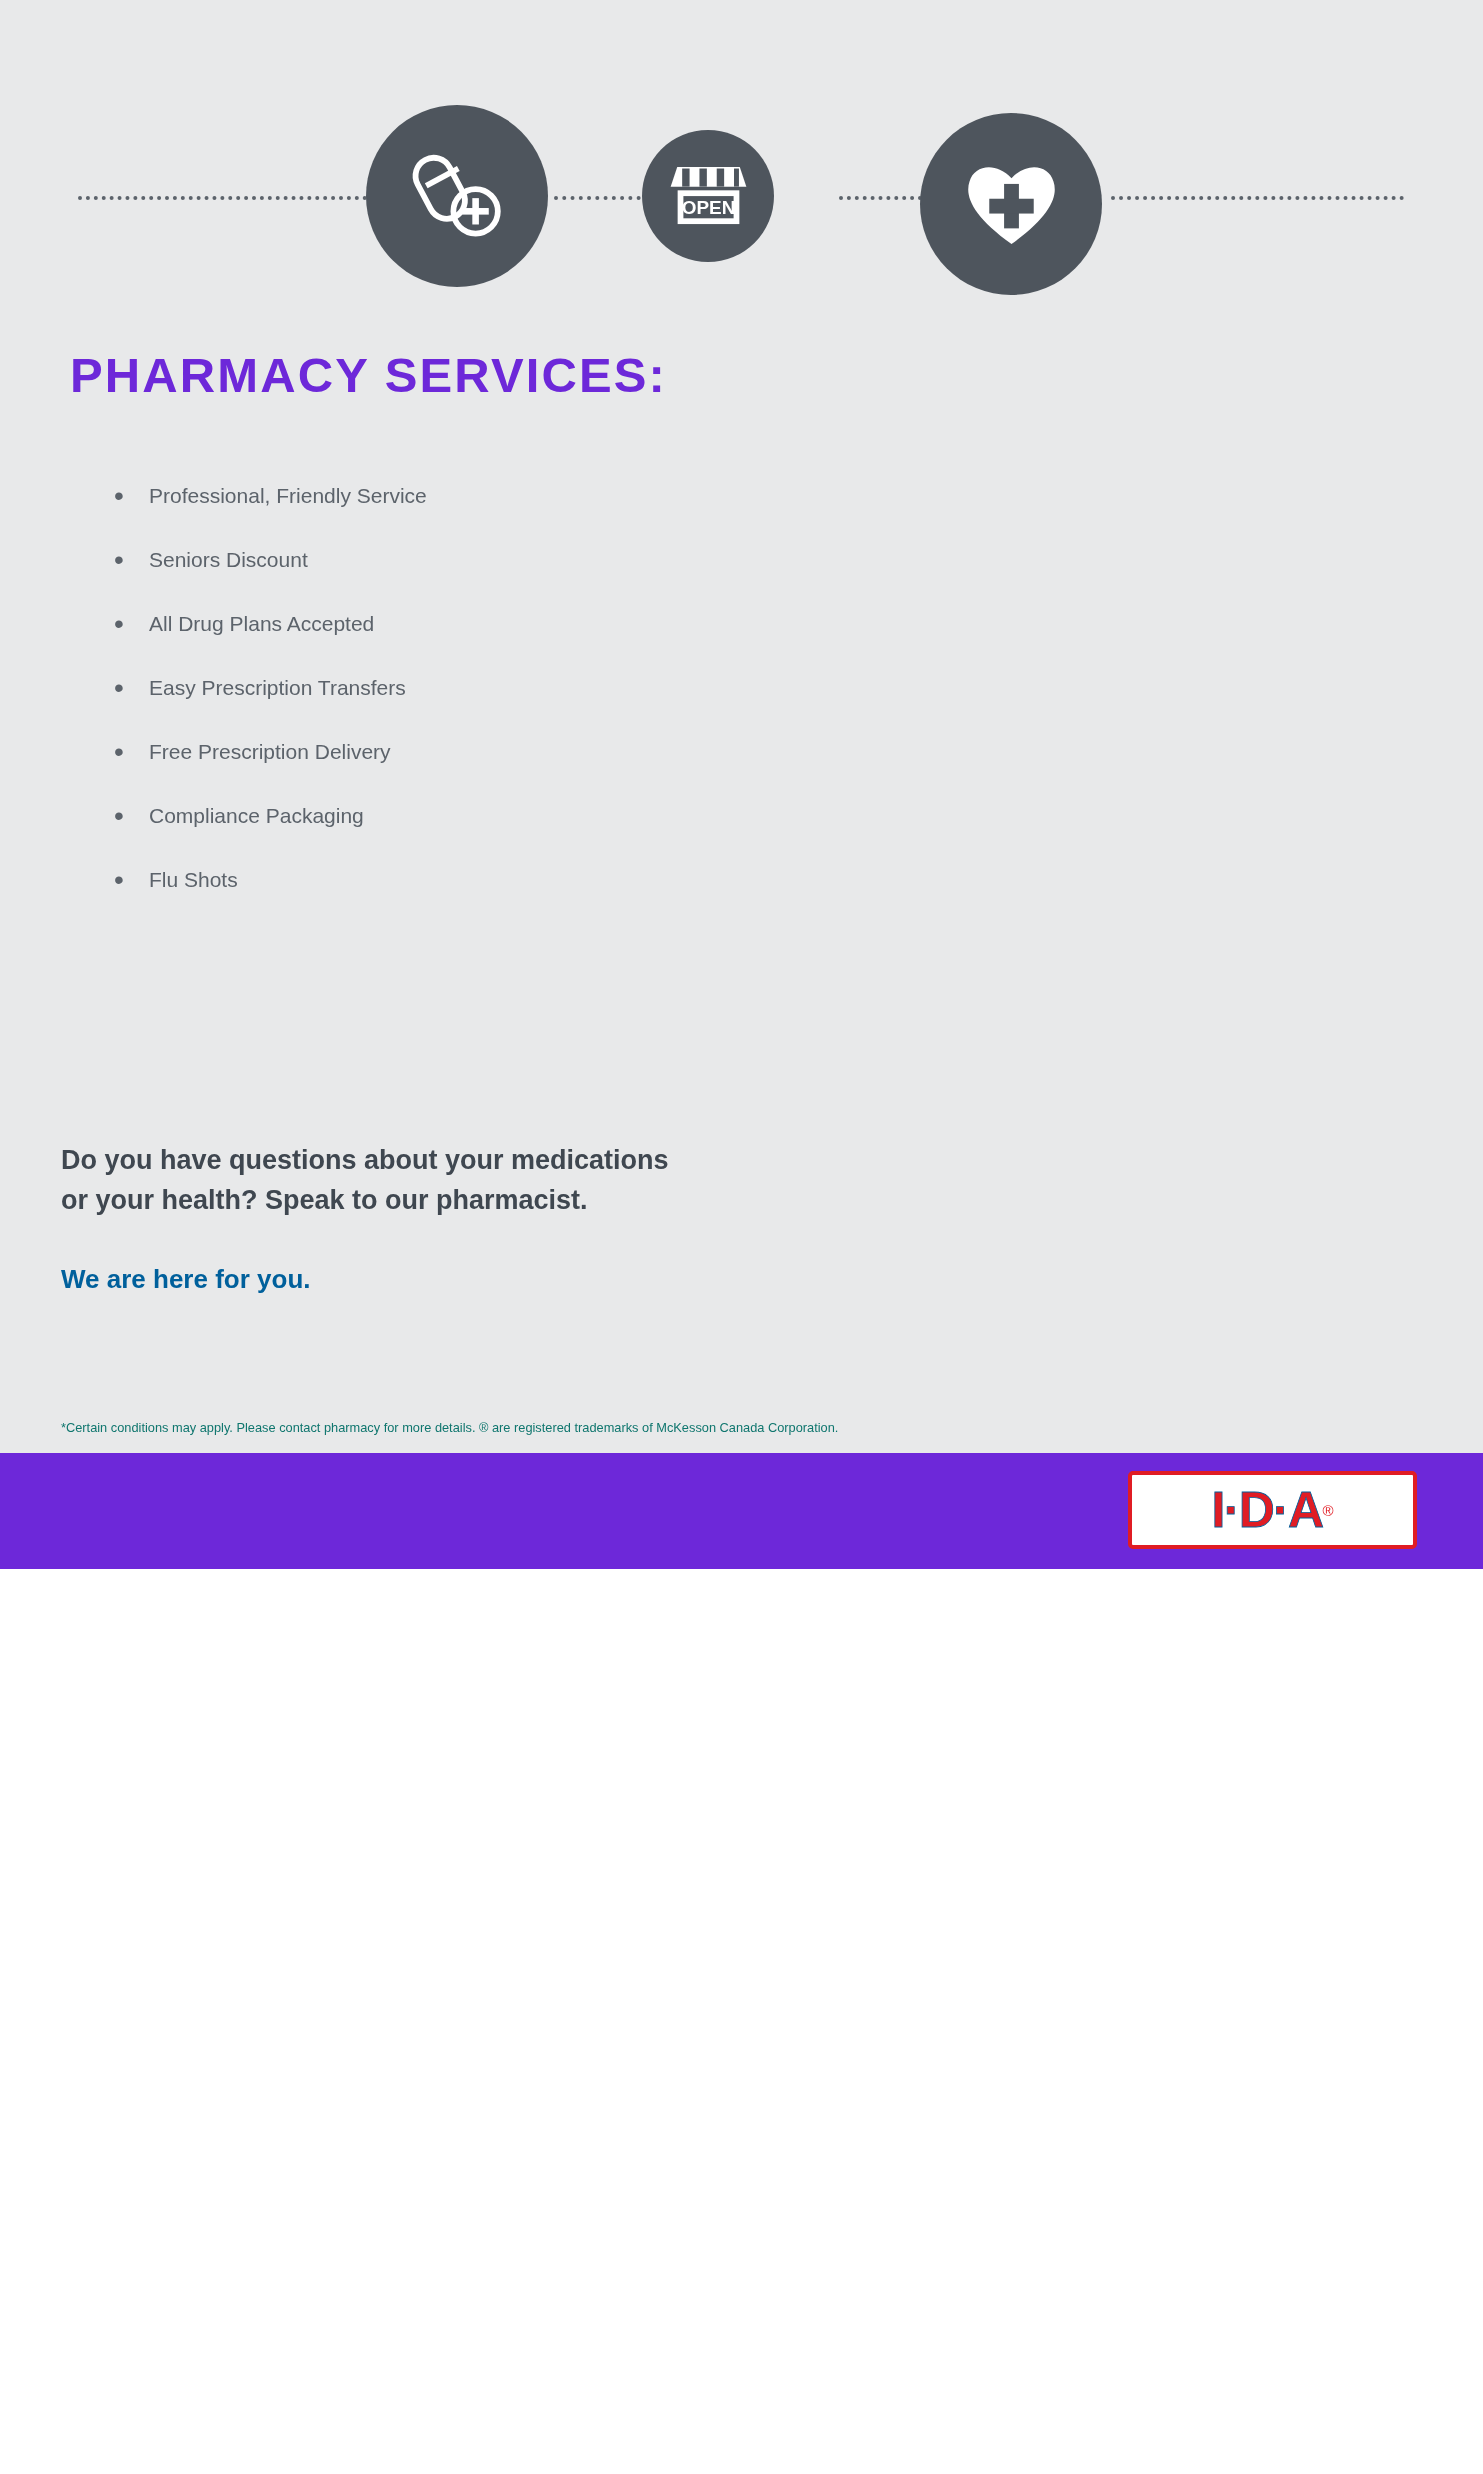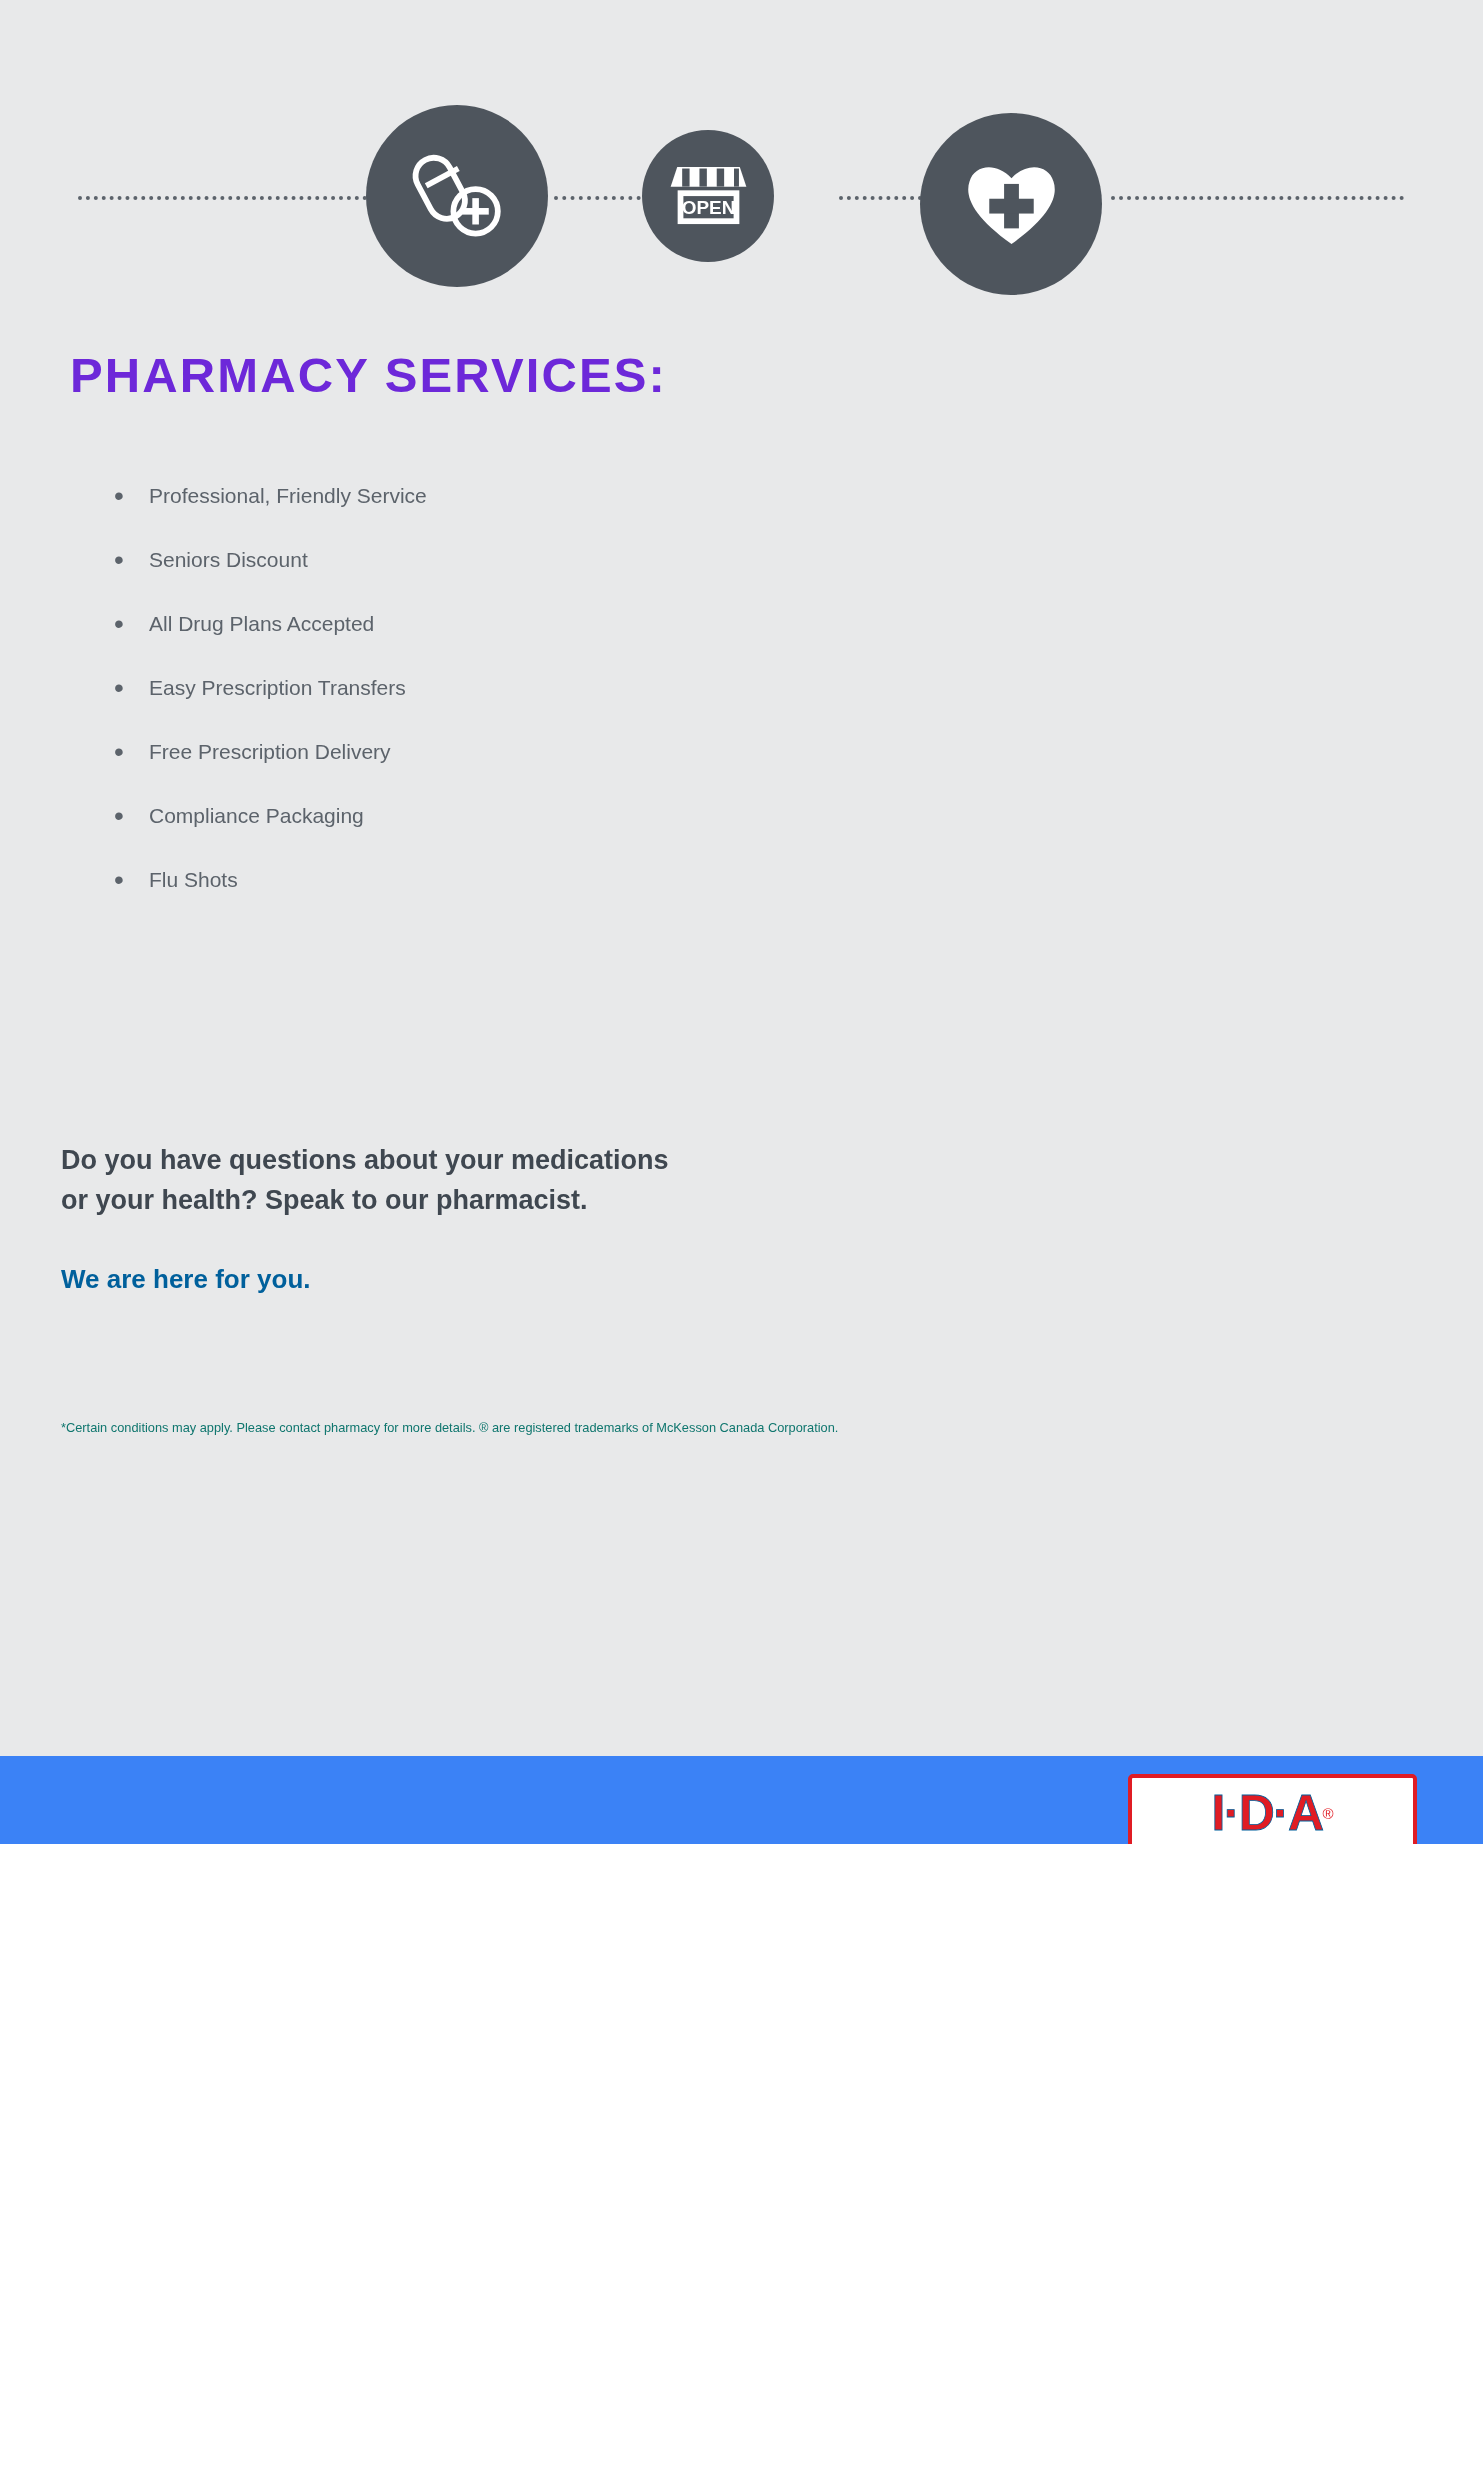--- a/index.html
+++ b/index.html
@@ -11,21 +11,21 @@
     height: 2475px;
     background: #ffffff;
     font-family: "Liberation Sans", sans-serif;
     -webkit-font-smoothing: antialiased;
   }
 
   
   .top-panel {
     position: relative;
     width: 1483px;
-    height: 1756px;
+    height: 1453px;
     background: #e8e9ea;
     box-sizing: border-box;
   }
 
   
   .icon-strip {
     position: absolute;
     top: 87px;
     left: 0;
     width: 1483px;
@@ -118,22 +118,22 @@
     width: 1190px;
     font-size: 12.8px;
     color: #0f766e;
     font-family: "Liberation Sans", sans-serif;
   }
 
   
   .blue-bar {
     position: relative;
     width: 1483px;
-    height: 88px;
-    background: #3b82f6;
+    height: 116px;
+    background: #6d28d9;
   }
   .ida-logo {
     position: absolute;
     right: 66px;
     top: 18px;
     width: 289px;
     height: 78px;
     background: #ffffff;
     border: 4.1px solid #e01c24;
     border-radius: 5px;

